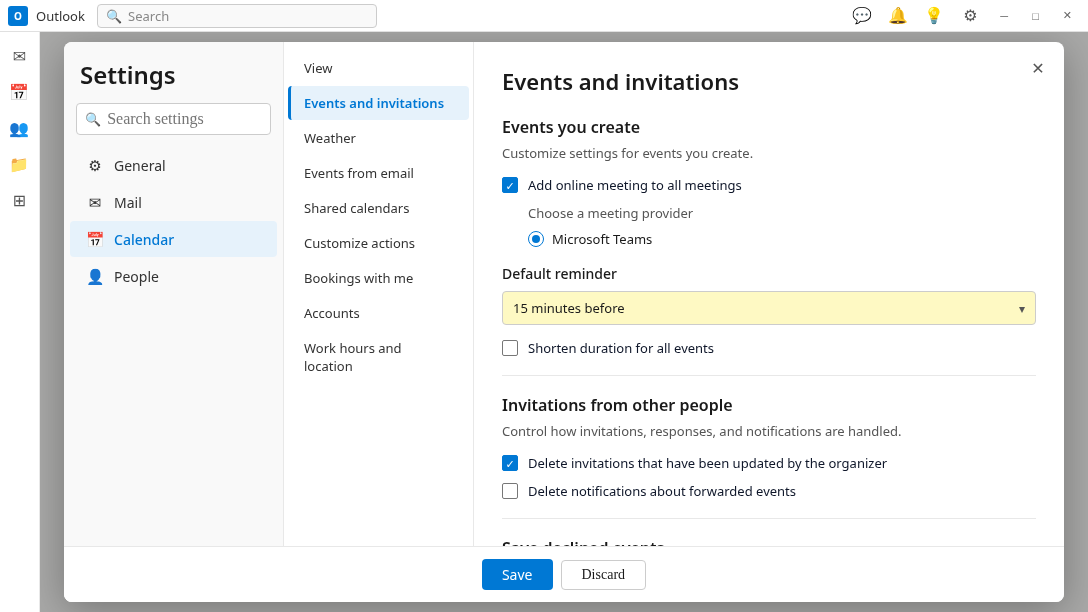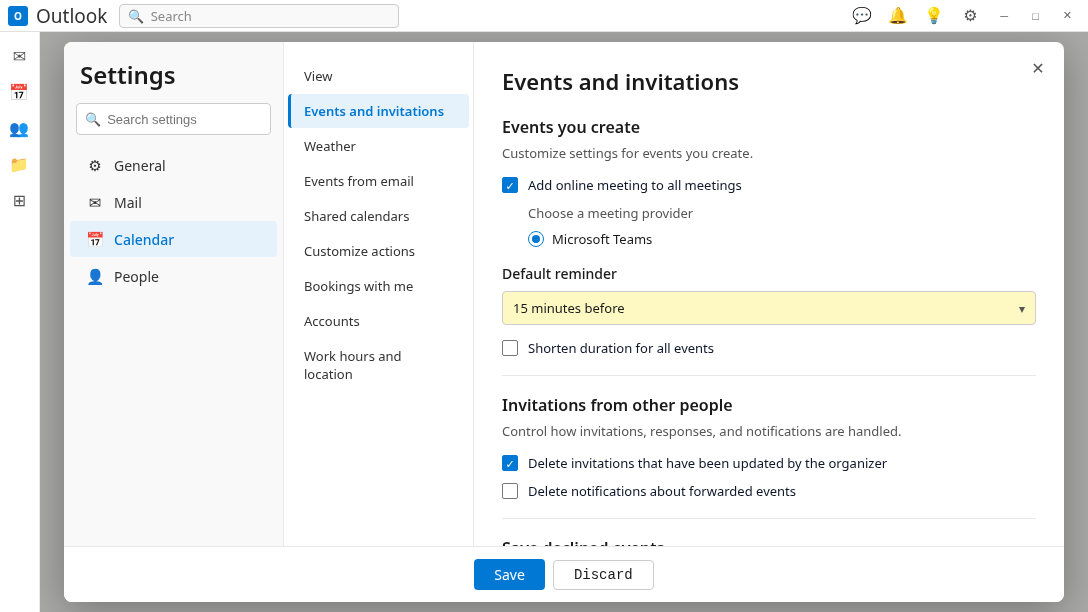--- a/index.html
+++ b/index.html
@@ -27,21 +27,21 @@
     }
     .titlebar-logo {
       width: 20px; height: 20px;
       background: #0078d4;
       border-radius: 3px;
       display: flex; align-items: center; justify-content: center;
       color: white; font-size: 12px; font-weight: bold;
       margin-right: 8px;
     }
     .titlebar-name {
-      font-size: 19px;
+      font-size: 13px;
       color: #333;
       margin-right: 12px;
     }
     .titlebar-search {
       flex: 0 0 280px;
       height: 24px;
       border: 1px solid #ccc;
       border-radius: 4px;
       display: flex;
       align-items: center;
@@ -159,23 +159,24 @@
       border-radius: 4px;
       display: flex;
       align-items: center;
       padding: 0 8px;
       gap: 6px;
       background: #fff;
     }
     .settings-search input {
       border: none;
       outline: none;
-      font-size: 13px;
+      font-size: 16px;
       flex: 1;
       background: transparent;
+      font-family: Liberation Serif, serif;
     }
     .settings-search-icon { color: #888; font-size: 13px; }
 
     .settings-nav-item {
       display: flex;
       align-items: center;
       padding: 8px 16px;
       cursor: pointer;
       gap: 10px;
       border-radius: 4px;
@@ -188,21 +189,21 @@
       color: #0078d4;
       font-weight: 500;
     }
     .nav-icon { font-size: 15px; width: 18px; text-align: center; }
 
     
     .settings-middle {
       width: 190px;
       background: #fff;
       border-right: 1px solid #e8e8e8;
-      padding: 16px 0;
+      padding: 8px 0;
       flex-shrink: 0;
     }
     .middle-nav-item {
       display: flex;
       align-items: center;
       padding: 8px 16px;
       cursor: pointer;
       font-size: 13px;
       color: #333;
       border-radius: 4px;
@@ -377,21 +378,21 @@
       font-family: inherit;
     }
     .btn-discard {
       background: #fff;
       color: #1a1a1a;
       border: 1px solid #ccc;
       border-radius: 4px;
       padding: 6px 20px;
       font-size: 14px;
       cursor: pointer;
-      font-family: Liberation Mono, monospace;
+      font-family: Liberation Serif, serif;
     }
 
     
     .bg-calendar {
       position: absolute;
       inset: 0;
       background: #f3f2f1;
       z-index: 0;
     }
   </style>

